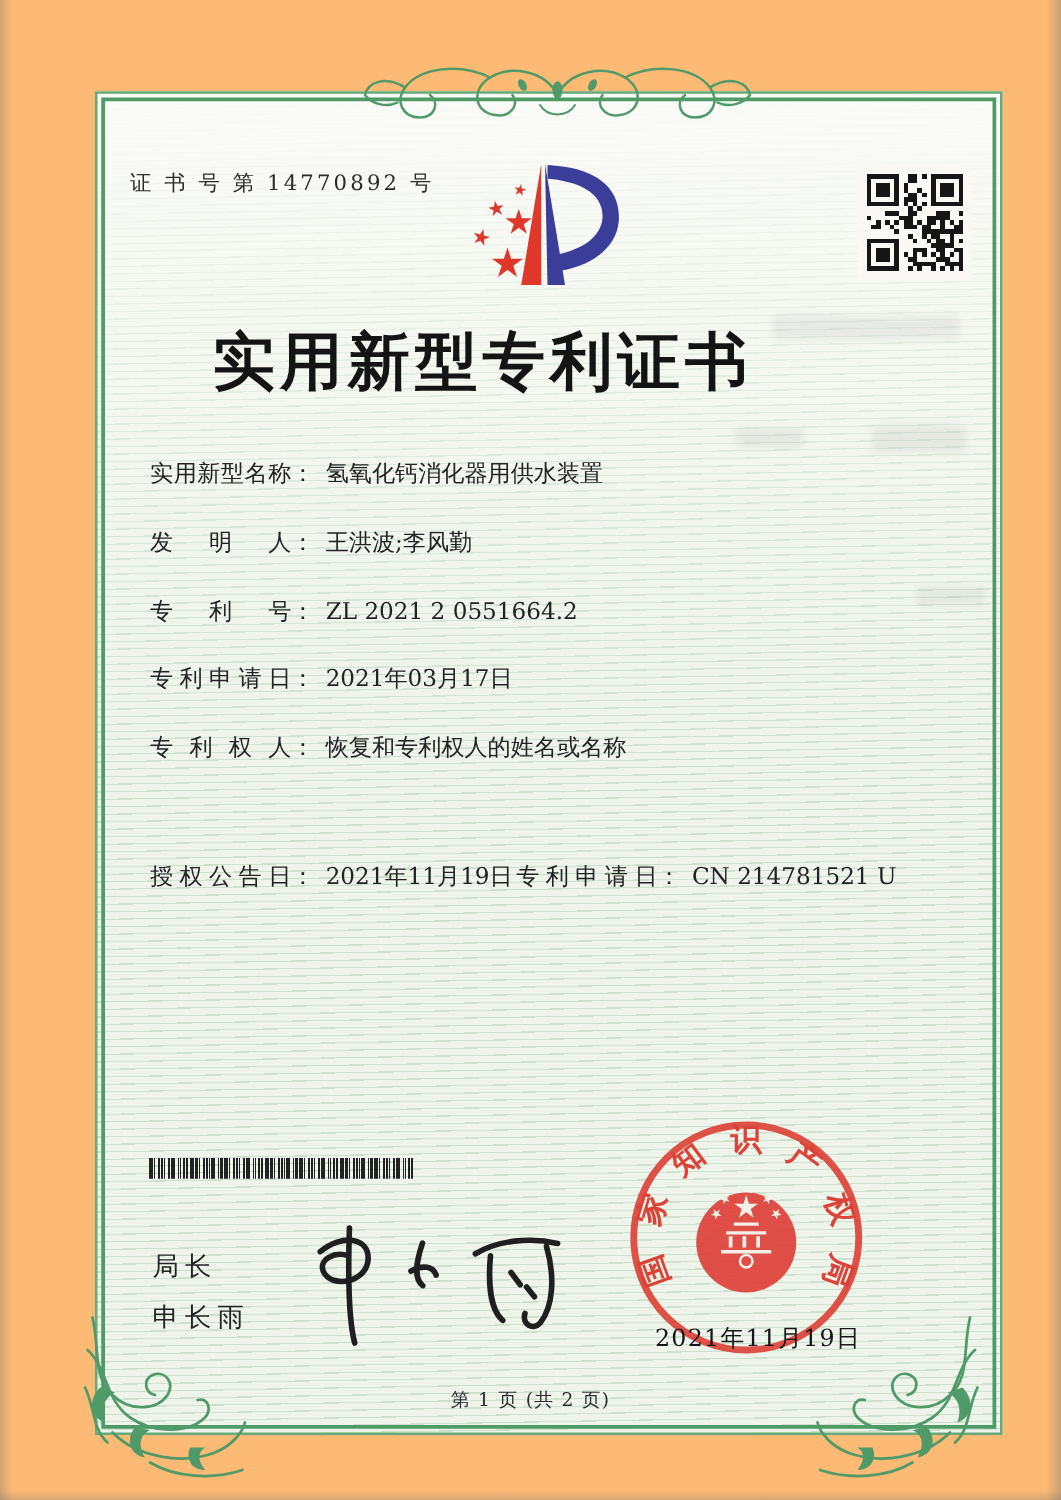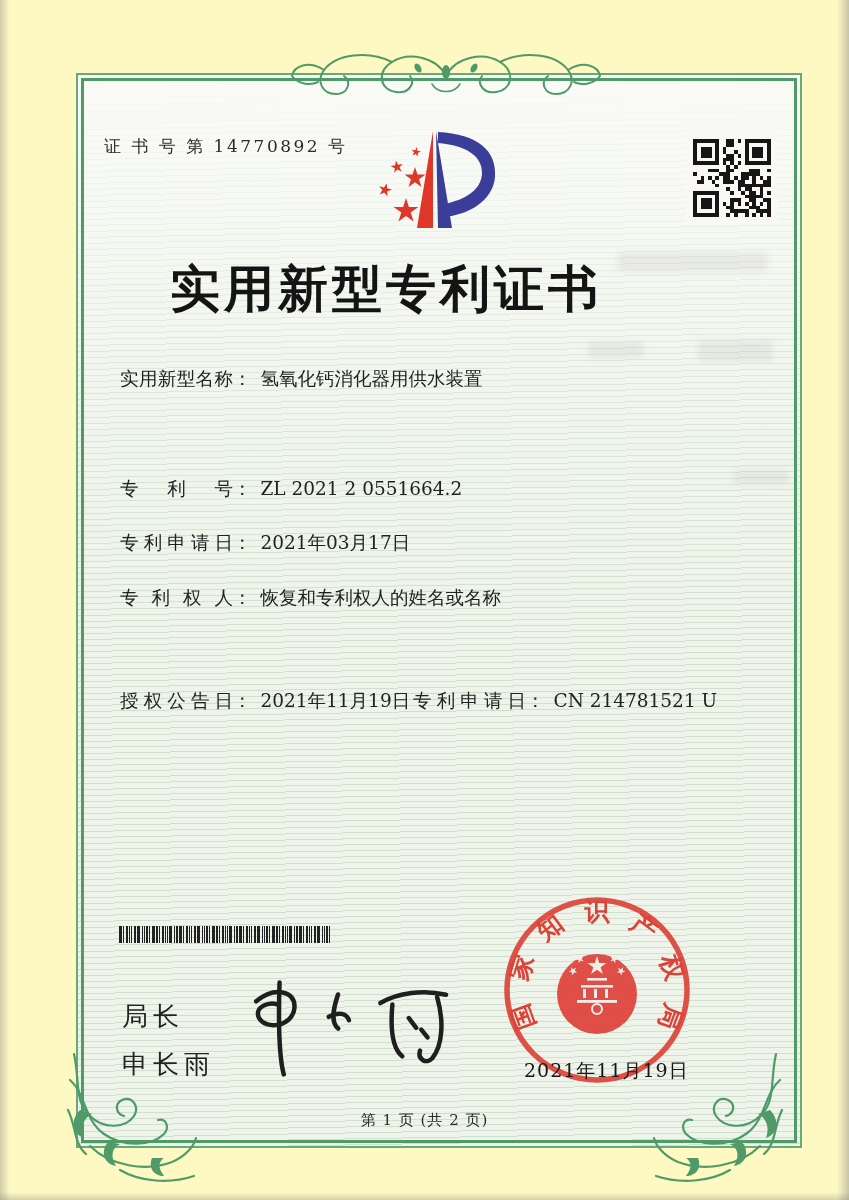--- a/index.html
+++ b/index.html
@@ -1,16 +1,16 @@
 <!DOCTYPE html>
 <html><head>
 <meta charset="utf-8">
 <style>
   html,body{margin:0;padding:0;background:#dcdad4;}
-  .page{position:relative;width:849px;height:1200px;margin:0 auto;background:#fef9c3;
+  .page{position:relative;width:849px;height:1200px;margin:0 auto;background:#fdba74;
         overflow:hidden;font-family:"DejaVu Serif","Liberation Serif",serif;color:#1e1e1e;}
   .edge{position:absolute;top:0;bottom:0;pointer-events:none;z-index:9;}
   .edge.left{left:0;width:10px;background:linear-gradient(90deg,rgba(120,120,115,.35),rgba(120,120,115,0));}
   .edge.right{right:0;width:12px;background:linear-gradient(270deg,rgba(120,120,115,.4),rgba(120,120,115,0));}
   .edge.bottom{left:0;right:0;top:auto;bottom:0;height:8px;background:linear-gradient(0deg,rgba(120,120,115,.3),rgba(120,120,115,0));}
 
   
   .frame{position:absolute;left:76px;top:73px;width:722px;height:1071px;
          border:2px solid #67aa79;
          background:
@@ -30,21 +30,21 @@
   .flabel{display:inline-block;width:113px;text-align:justify;text-align-last:justify;}
   .fcolon{margin:0 9px 0 0;}
   .pair2{position:absolute;left:293px;top:0;}
 
   .body-text{position:absolute;left:103px;top:710px;width:652px;z-index:3;}
   .body-text p{margin:0;font-size:17px;line-height:28.5px;text-align:justify;text-indent:2em;color:#222;}
 
   .barcode{position:absolute;left:119px;top:926px;width:215px;height:17px;z-index:3;}
 
   .officer{position:absolute;left:122px;top:999px;z-index:3;
-           font-family:"DejaVu Sans","Liberation Sans",sans-serif;font-size:26px;letter-spacing:5px;color:#232323;}
+           font-family:"DejaVu Sans","Liberation Sans",sans-serif;font-size:21px;letter-spacing:5px;color:#232323;}
   .officer div{margin-bottom:13px;}
   .signature{position:absolute;left:235px;top:968px;width:235px;height:110px;z-index:4;transform:rotate(-2deg);}
 
   .seal{position:absolute;left:499px;top:892px;width:196px;height:196px;z-index:3;}
   .seal-date{position:absolute;left:524px;top:1058px;font-size:19px;letter-spacing:1px;color:#161616;z-index:4;}
 
   .page-info{position:absolute;left:0;top:1111px;width:849px;text-align:center;font-size:15px;letter-spacing:1px;color:#2a2a2a;z-index:3;}
   .back-note{position:absolute;left:0;top:1220px;width:849px;font-size:16.5px;letter-spacing:2px;color:#222;z-index:3;}
 
   .flourish{position:absolute;z-index:4;}
@@ -258,20 +258,23 @@
       <rect x="18" y="22" width="1" height="1" fill="#161616"></rect>
       <rect x="20" y="22" width="1" height="1" fill="#161616"></rect>
       <rect x="22" y="22" width="1" height="1" fill="#161616"></rect>
     </svg>
 
   <h1 class="title">实用新型专利证书</h1>
 
   <div class="frow" style="top:366px">
     <span class="flabel">实用新型名称</span><span class="fcolon">：</span><span class="fvalue">氢氧化钙消化器用供水装置</span>
   </div>
+  <div class="frow" style="top:421px">
+    <span class="flabel">发明人</span><span class="fcolon">：</span><span class="fvalue">王洪波;李风勤</span>
+  </div>
   <div class="frow" style="top:476px">
     <span class="flabel">专利号</span><span class="fcolon">：</span><span class="fvalue">ZL 2021 2 0551664.2</span>
   </div>
   <div class="frow" style="top:530px">
     <span class="flabel">专利申请日</span><span class="fcolon">：</span><span class="fvalue">2021年03月17日</span>
   </div>
   <div class="frow" style="top:585px">
     <span class="flabel">专利权人</span><span class="fcolon">：</span><span class="fvalue">恢复和专利权人的姓名或名称</span>
   </div>
   <div class="frow" style="top:688px">

